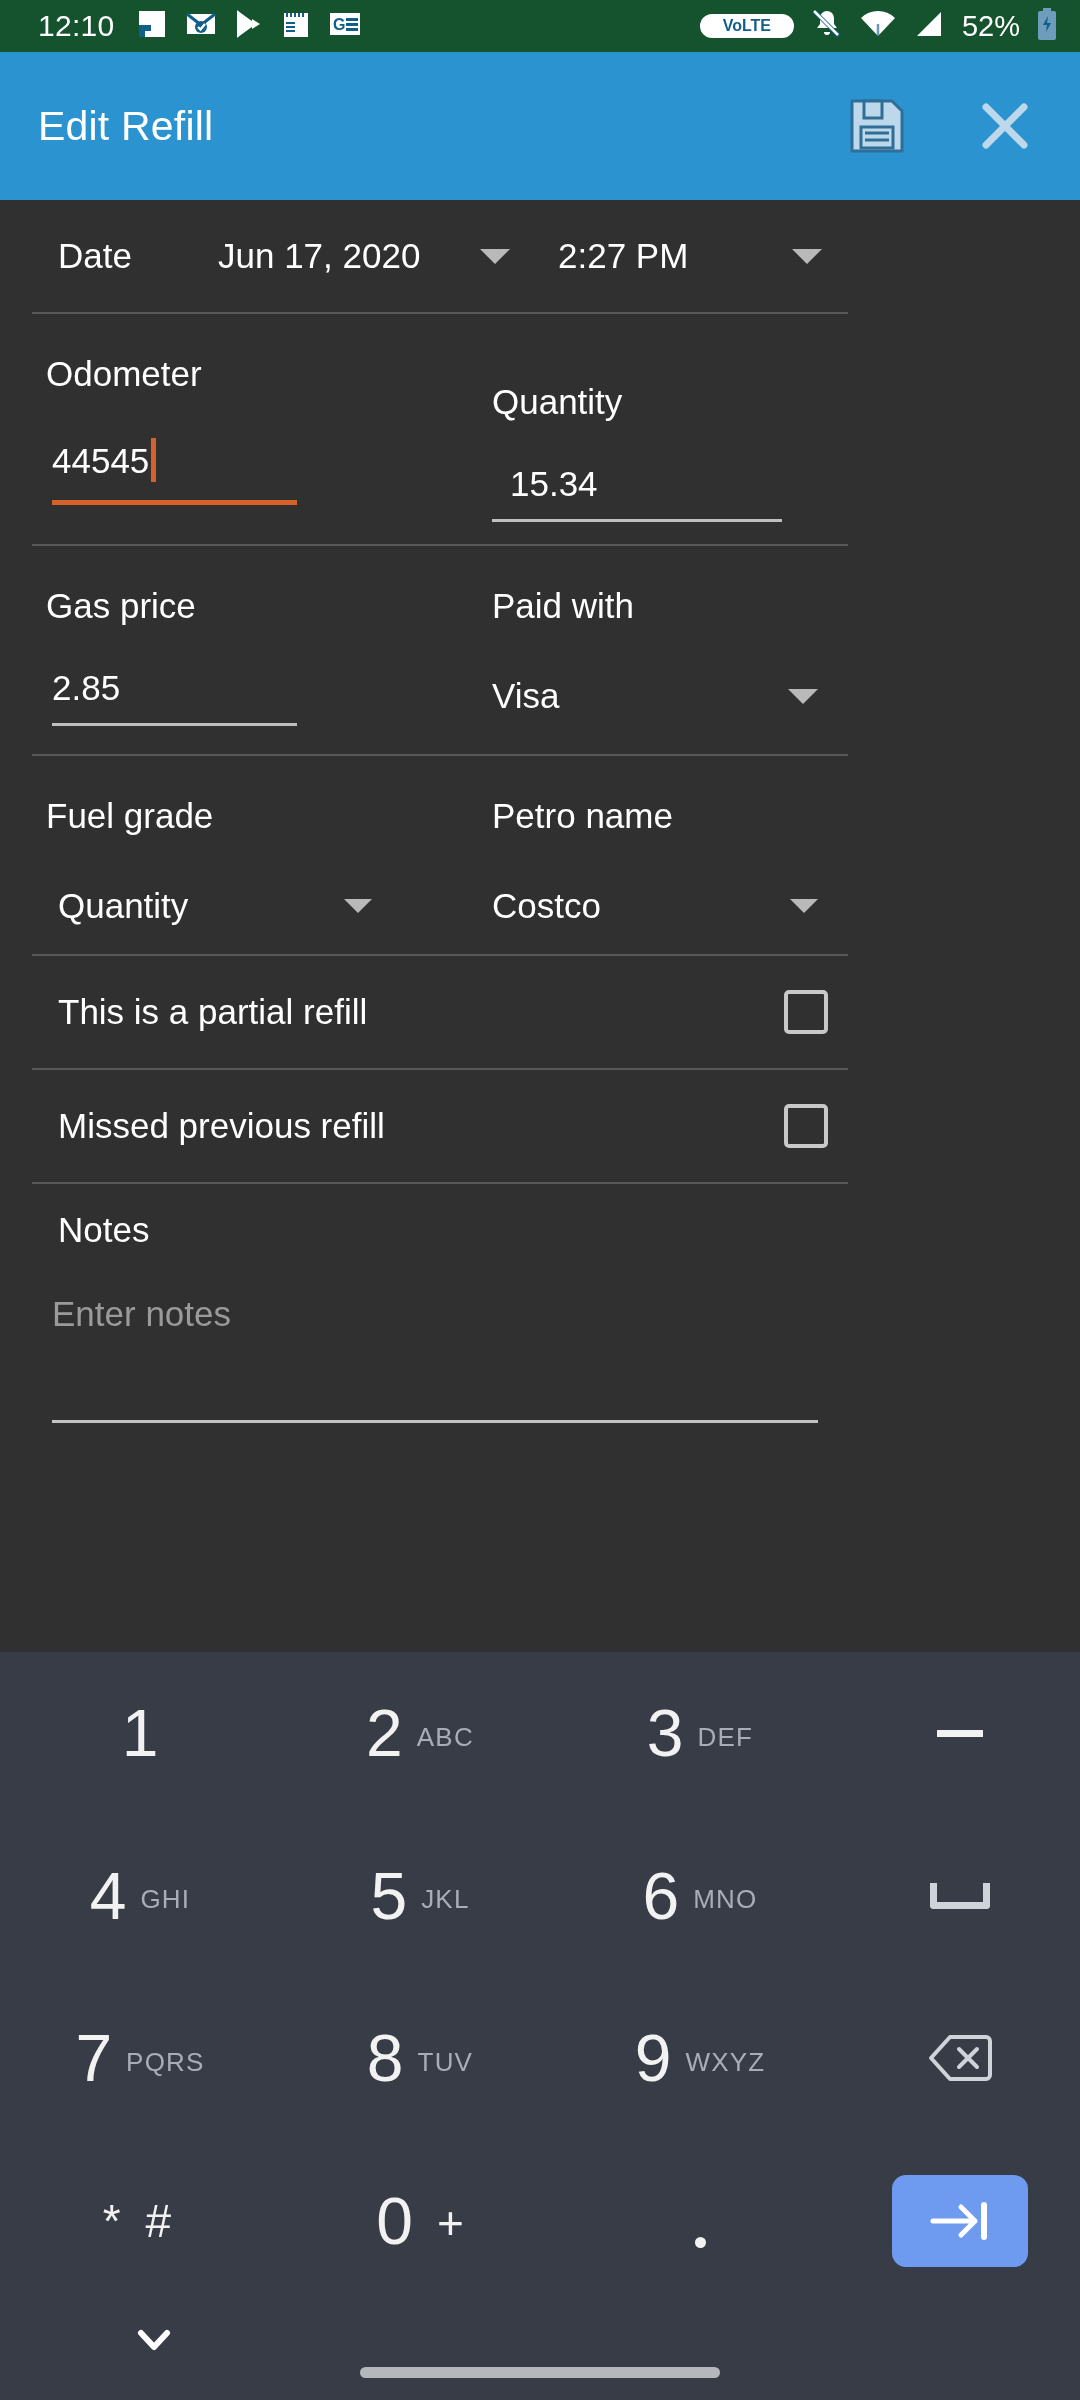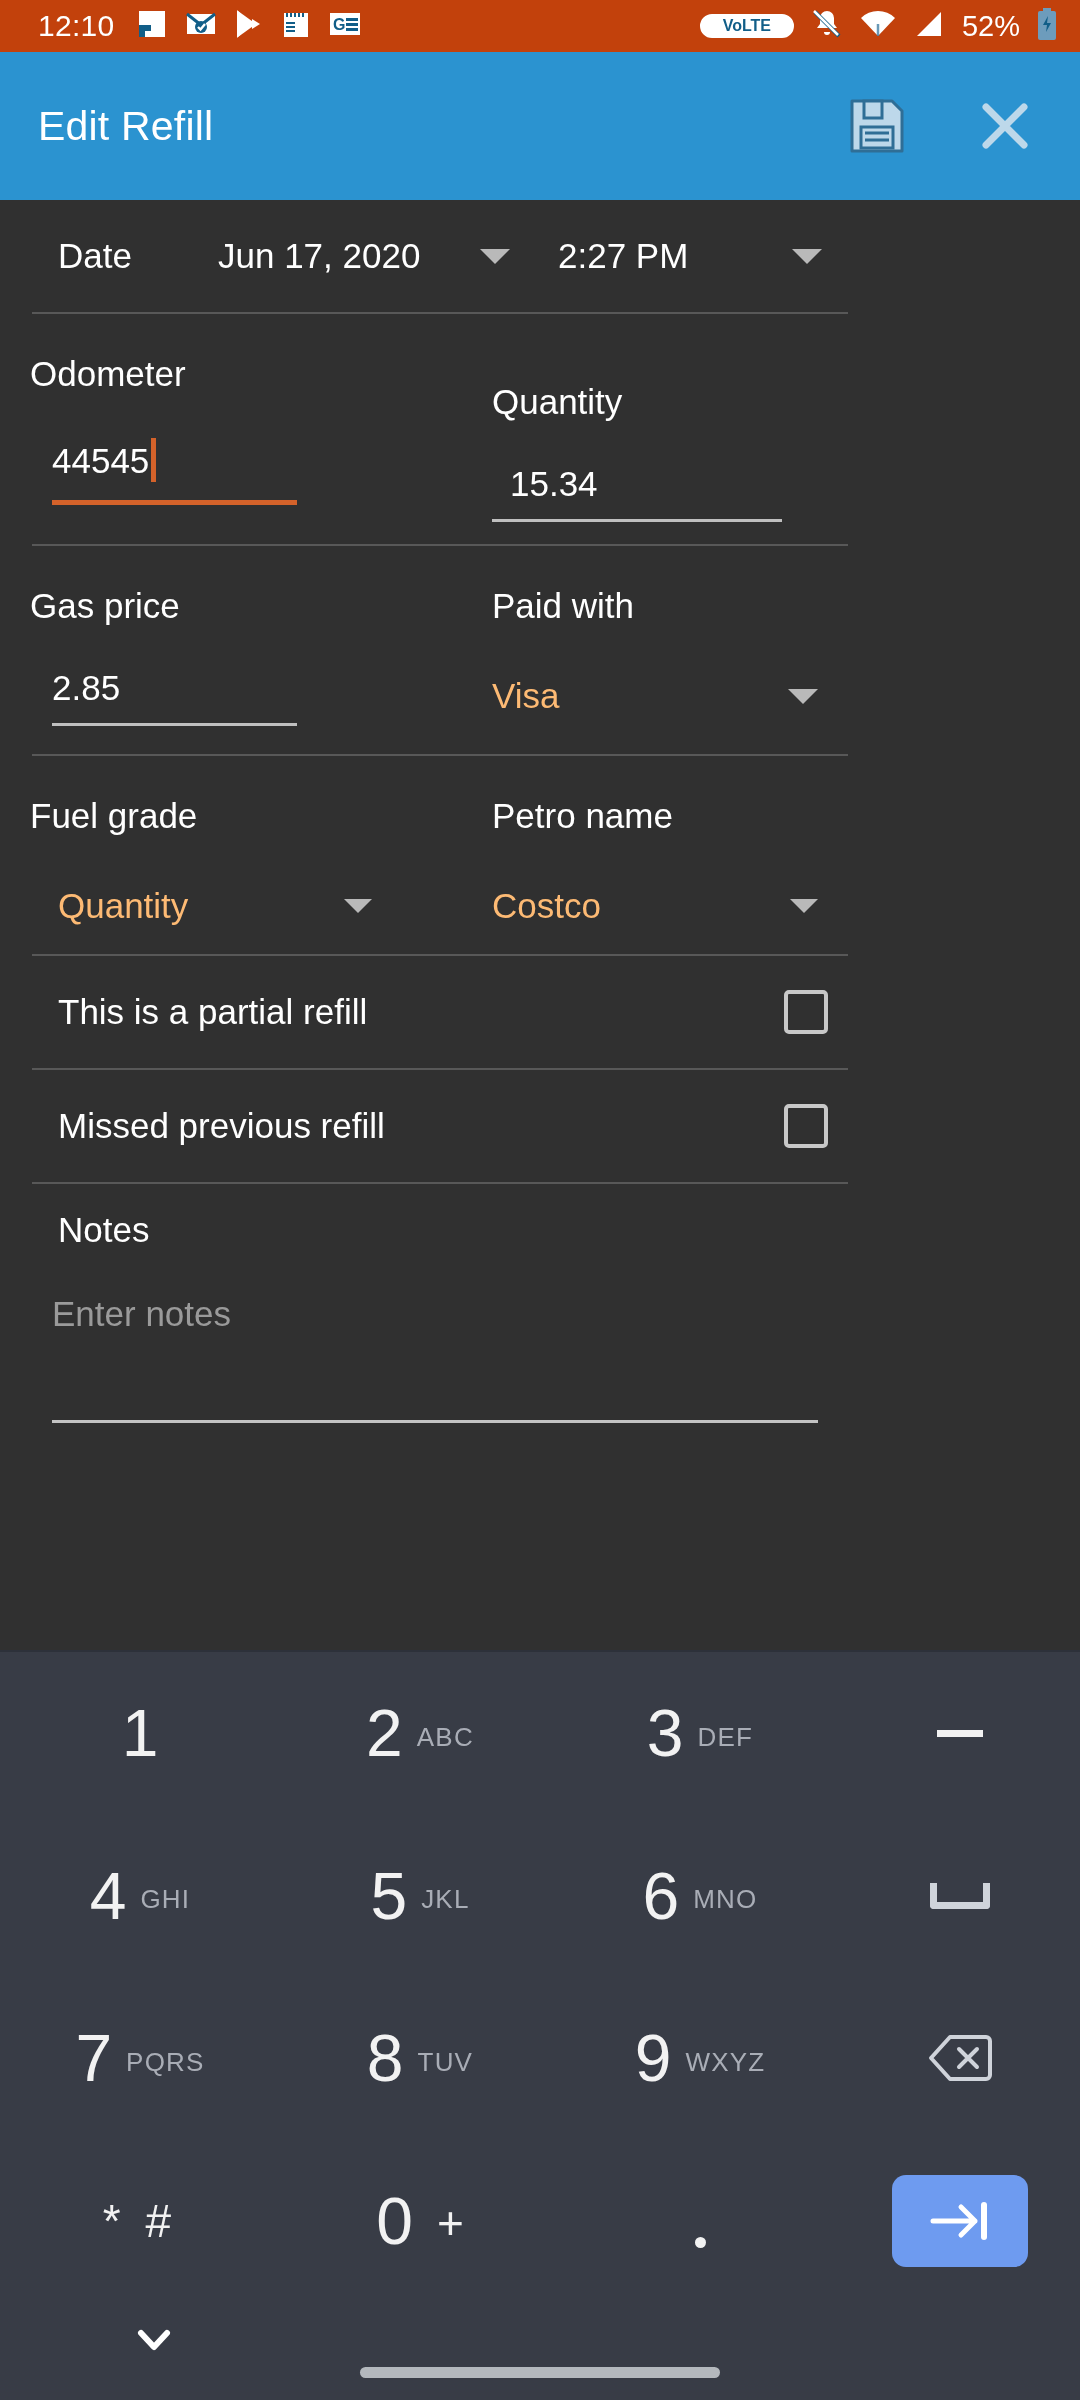--- a/index.html
+++ b/index.html
@@ -8,21 +8,21 @@
     background:#303030;
     font-family:"Liberation Sans", sans-serif;
     -webkit-font-smoothing:antialiased;
     overflow:hidden;
     position:relative;
   }
 
   
   .statusbar{
     position:absolute; left:0; top:0; width:1080px; height:52px;
-    background:#c2410c; display:flex; align-items:center;
+    background:#14532d; display:flex; align-items:center;
     padding:0 22px 0 38px; color:#ffffff;
   }
   .sb-clock{ font-size:30px; letter-spacing:.3px; font-weight:400; }
   .sb-left-icons{ display:flex; align-items:center; gap:18px; margin-left:22px; }
   .sb-spacer{ flex:1; }
   .sb-right-icons{ display:flex; align-items:center; gap:16px; }
   .sb-batt-text{ font-size:29px; margin-left:2px; }
   .volte{
     border:3px solid #ffffff; border-radius:12px; padding:1px 20px;
     font-size:16px; font-weight:700; line-height:1; background:#ffffff; color:#115e88;
@@ -56,36 +56,36 @@
   .caret{
     width:0;height:0;border-left:15px solid transparent;border-right:15px solid transparent;
     border-top:15px solid #b9b9b9;
   }
   .caret.sm{
     border-left-width:14px;border-right-width:14px;border-top-width:14px;
   }
 
   .pair{ display:flex; }
   .col{ width:540px; position:relative; }
-  .col .f-label{ padding-left:30px; padding-top:40px; font-size:35px; color:#ffffff;}
+  .col .f-label{ padding-left:46px; padding-top:40px; font-size:35px; color:#ffffff;}
   .f-value-wrap{ padding-left:52px; padding-top:44px; }
   .f-value{ font-size:35px; color:#ffffff; line-height:1; }
   .underline{ height:3px; background:#bfbfbf; margin-top:18px; }
 
   .uline-odo{ width:245px; height:5px; background:#d4622a; margin-top:18px; margin-left:0;}
   .uline-qty{ width:290px; margin-left:18px; }
   .uline-gas{ width:245px; }
 
   .cursor{
     display:inline-block; width:5px; height:44px; background:#d4622a;
     vertical-align:-9px; margin-left:2px;
   }
 
   .sel-row{ display:flex; align-items:center; padding-left:58px; padding-top:44px; }
-  .sel-val{ font-size:35px; color:#fdba74; }
+  .sel-val{ font-size:35px; color:#ffffff; }
   .sel-caret{ margin-left:auto; margin-right:62px; }
 
   .check-row{
     height:112px; display:flex; align-items:center; padding:0 52px 0 58px;
   }
   .check-row .c-label{ font-size:35px; color:#ffffff; }
   .checkbox{
     margin-left:auto; width:44px; height:44px; border:4px solid #c8c8c8; border-radius:5px;
     background:transparent;
   }

